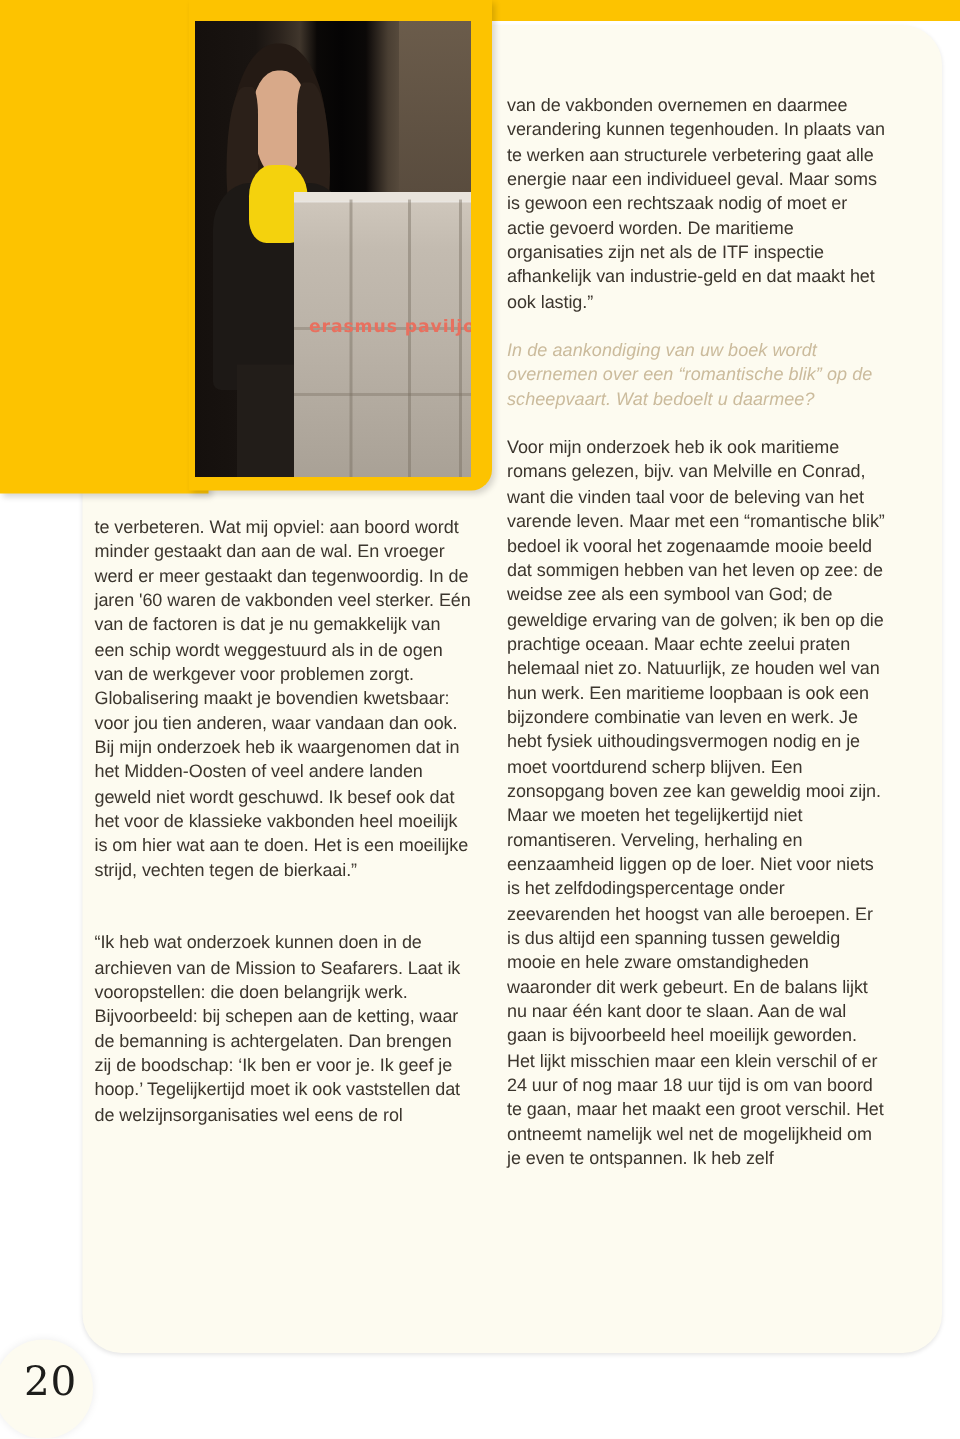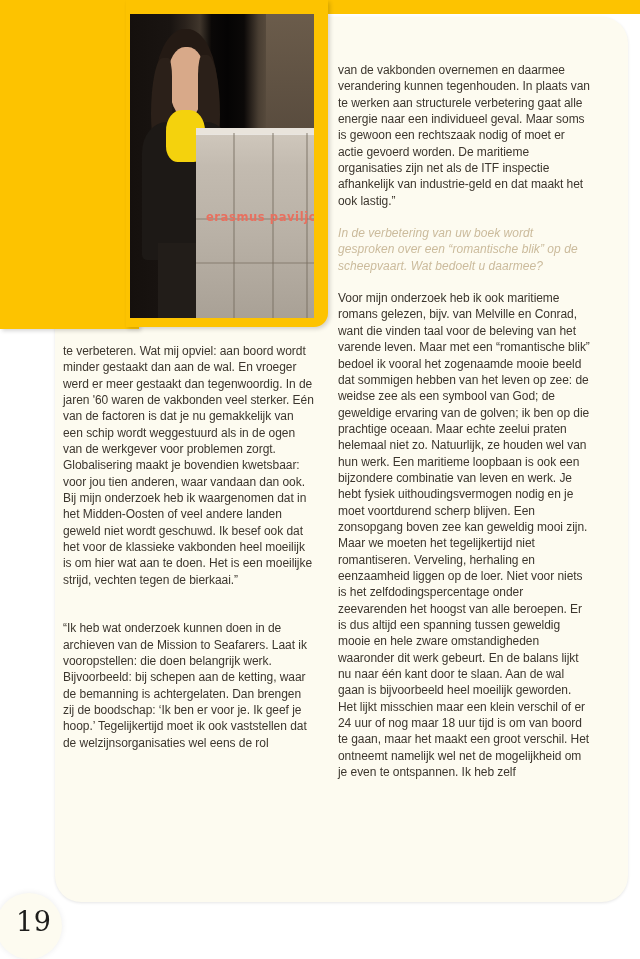--- a/index.html
+++ b/index.html
@@ -323,21 +323,21 @@
   <div class="col col-left">
     <p class="body">te verbeteren. Wat mij opviel: aan boord wordt minder gestaakt dan aan de wal. En vroeger werd er meer gestaakt dan tegenwoordig. In de jaren '60 waren de vakbonden veel sterker. Eén van de factoren is dat je nu gemakkelijk van een schip wordt weggestuurd als in de ogen van de werkgever voor problemen zorgt. Globalisering maakt je bovendien kwetsbaar: voor jou tien anderen, waar vandaan dan ook. Bij mijn onderzoek heb ik waargenomen dat in het Midden-Oosten of veel andere landen geweld niet wordt geschuwd. Ik besef ook dat het voor de klassieke vakbonden heel moeilijk is om hier wat aan te doen. Het is een moeilijke strijd, vechten tegen de bierkaai.”</p>
     <div class="gap-md"></div>
     <div class="gap-md"></div>
     <p class="body">“Ik heb wat onderzoek kunnen doen in de archieven van de Mission to Seafarers. Laat ik vooropstellen: die doen belangrijk werk. Bijvoorbeeld: bij schepen aan de ketting, waar de bemanning is achtergelaten. Dan brengen zij de boodschap: ‘Ik ben er voor je. Ik geef je hoop.’ Tegelijkertijd moet ik ook vaststellen dat de welzijnsorganisaties wel eens de rol</p>
   </div>
 
   <div class="col col-right">
     <p class="body">van de vakbonden overnemen en daarmee verandering kunnen tegenhouden. In plaats van te werken aan structurele verbetering gaat alle energie naar een individueel geval. Maar soms is gewoon een rechtszaak nodig of moet er actie gevoerd worden. De maritieme organisaties zijn net als de ITF inspectie afhankelijk van industrie-geld en dat maakt het ook lastig.”</p>
     <div class="gap-md"></div>
-    <p class="question">In de verbetering van uw boek wordt gesproken over een “romantische blik” op de scheepvaart. Wat bedoelt u daarmee?</p>
+    <p class="question">In de aankondiging van uw boek wordt overnemen over een “romantische blik” op de scheepvaart. Wat bedoelt u daarmee?</p>
     <div class="gap-md"></div>
     <p class="body">Voor mijn onderzoek heb ik ook maritieme romans gelezen, bijv. van Melville en Conrad, want die vinden taal voor de beleving van het varende leven. Maar met een “romantische blik” bedoel ik vooral het zogenaamde mooie beeld dat sommigen hebben van het leven op zee: de weidse zee als een symbool van God; de geweldige ervaring van de golven; ik ben op die prachtige oceaan. Maar echte zeelui praten helemaal niet zo. Natuurlijk, ze houden wel van hun werk. Een maritieme loopbaan is ook een bijzondere combinatie van leven en werk. Je hebt fysiek uithoudingsvermogen nodig en je moet voortdurend scherp blijven. Een zonsopgang boven zee kan geweldig mooi zijn. Maar we moeten het tegelijkertijd niet romantiseren. Verveling, herhaling en eenzaamheid liggen op de loer. Niet voor niets is het zelfdodingspercentage onder zeevarenden het hoogst van alle beroepen. Er is dus altijd een spanning tussen geweldig mooie en hele zware omstandigheden waaronder dit werk gebeurt. En de balans lijkt nu naar één kant door te slaan. Aan de wal gaan is bijvoorbeeld heel moeilijk geworden. Het lijkt misschien maar een klein verschil of er 24 uur of nog maar 18 uur tijd is om van boord te gaan, maar het maakt een groot verschil. Het ontneemt namelijk wel net de mogelijkheid om je even te ontspannen. Ik heb zelf</p>
   </div>
 
   <div class="page-num-disc"></div>
-  <div class="page-num">19</div>
+  <div class="page-num">20</div>
 
 </div>
 
 </body></html>

